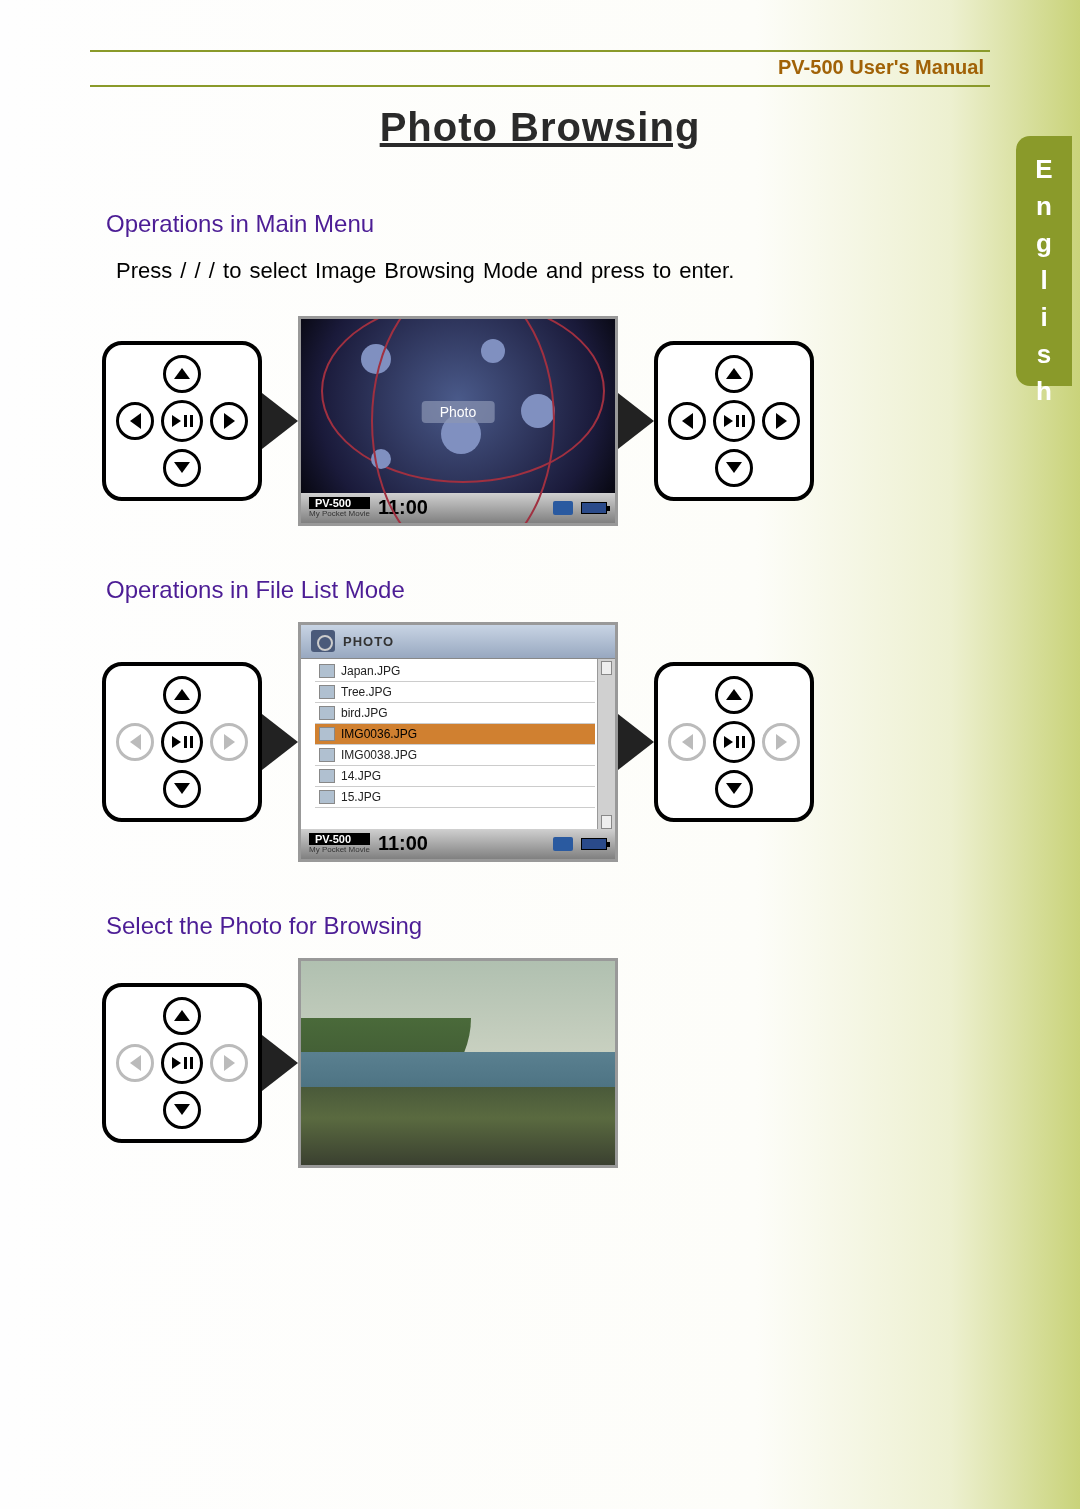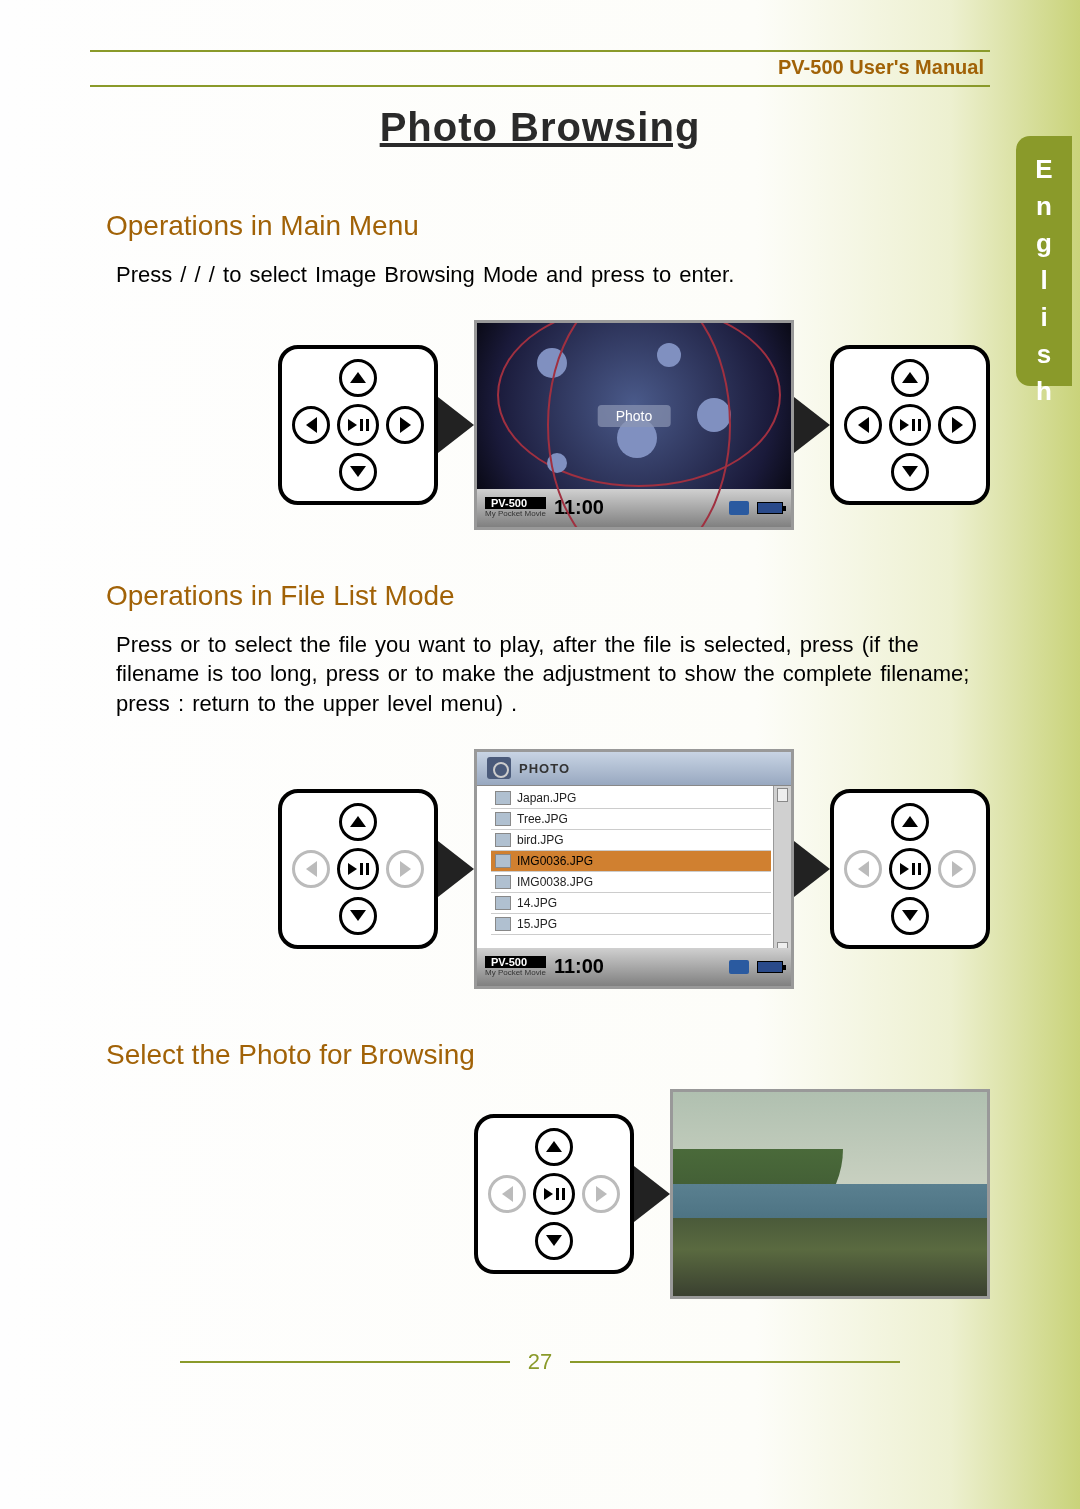--- a/index.html
+++ b/index.html
@@ -32,37 +32,36 @@
   .title {
     text-align: center;
     font-size: 40px;
     font-weight: 900;
     color: #2a2a2a;
     margin: 18px 0 60px 0;
     letter-spacing: 1px;
     text-decoration: underline;
   }
   .section-heading {
-    font-size: 28px;
-    color: #a16207;
+    font-size: 24px;
+    color: #4c1d95;
     margin: 4px 0 18px 16px;
     font-weight: 400;
   }
   .body-text {
     font-size: 22px;
     color: #000000;
     margin: 0 0 30px 26px;
     line-height: 1.35;
     word-spacing: 2px;
   }
   .row {
     display: flex;
     align-items: center;
     margin: 0 0 50px 12px;
-    justify-content: flex-end;
   }
   .arrow {
     width: 0; height: 0;
     border-top: 28px solid transparent;
     border-bottom: 28px solid transparent;
     border-left: 36px solid #222;
   }
   
   .dpad {
     width: 160px; height: 160px;
@@ -113,21 +112,21 @@
   .d1{width:30px;height:30px;top:25px;left:60px;}
   .d2{width:24px;height:24px;top:20px;left:180px;}
   .d3{width:34px;height:34px;top:75px;left:220px;}
   .d4{width:40px;height:40px;top:95px;left:140px; background:#a0b0d0;}
   .d5{width:20px;height:20px;top:130px;left:70px;}
   .screen .label-pill {
     position:absolute; top:82px; left:50%; transform:translateX(-50%);
     background: rgba(140,150,180,.7); color:#fff; padding:3px 18px; border-radius:4px; font-size:14px;
   }
   .screen .footer {
-    position:absolute; bottom:0; left:0; right:0; height:38px;
+    position:absolute; bottom:0; left:0; right:0; height:30px;
     background: linear-gradient(to bottom,#d0d0d0,#808080);
     display:flex; align-items:center; padding:0 8px; font-size:12px; color:#000; gap:8px;
   }
   .screen .footer .model { background:#000; color:#fff; padding:0 6px; font-weight:bold; font-size:11px;}
   .screen .footer .sub { font-size:8px; color:#333; }
   .screen .footer .time { font-weight:bold; font-size:20px; }
   .screen .footer .spacer { flex:1; }
   .screen .footer .batt { width:26px; height:12px; background:#2a4a8a; border:1px solid #000; position:relative;}
   .screen .footer .batt::after{content:'';position:absolute;right:-4px;top:3px;width:3px;height:5px;background:#000;}
   .screen .footer .sd {width:20px;height:14px;background:#2a5aa0;border-radius:2px;}
@@ -279,21 +278,20 @@
         <div class="playpause">
             <div class="pp-tri"></div>
             <div class="pp-bar"></div>
             <div class="pp-bar"></div>
           </div>
       </div>
     </div>
   </div>
 
   <h2 class="section-heading">Operations in File List Mode</h2>
-  <p class="body-text">Press    or    to select the file you want to play, after the file is selected, press     (if the filename is too long, press    or    to make the adjustment to show the complete filename; press    : return to the upper level menu) .</p>
 
   <div class="row">
     <div class="dpad faded">
       <div class="btn up">
           <div class="tri u"></div>
         </div>
       <div class="btn down">
           <div class="tri d"></div>
         </div>
       <div class="btn left">
@@ -410,19 +408,14 @@
     </div>
     <div class="arrow"></div>
     <div class="screen photo">
       <div class="sky"></div>
       <div class="cliff"></div>
       <div class="sea"></div>
       <div class="land"></div>
     </div>
   </div>
 
-  <div class="pagefoot">
-    <div class="ln"></div>
-    <div class="num">27</div>
-    <div class="ln"></div>
-  </div>
 
 </div>
 
 </body></html>

